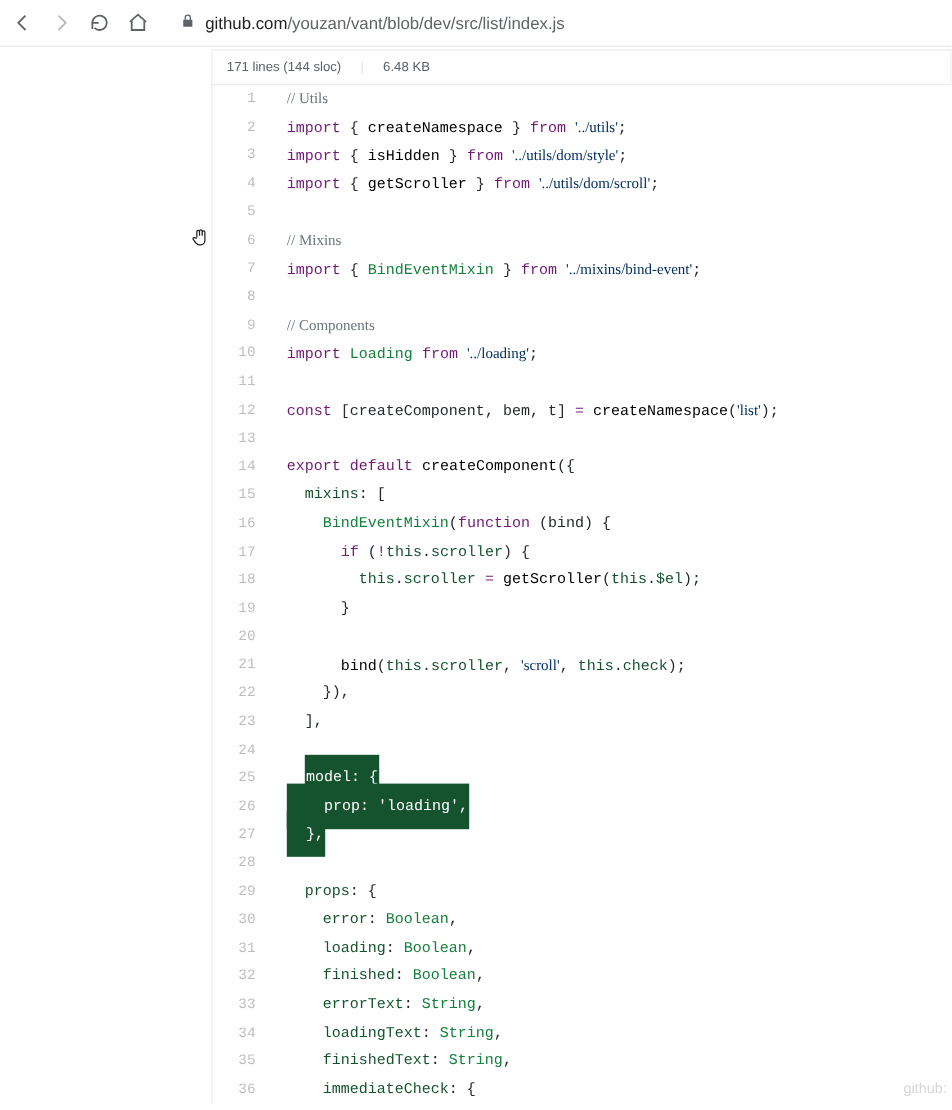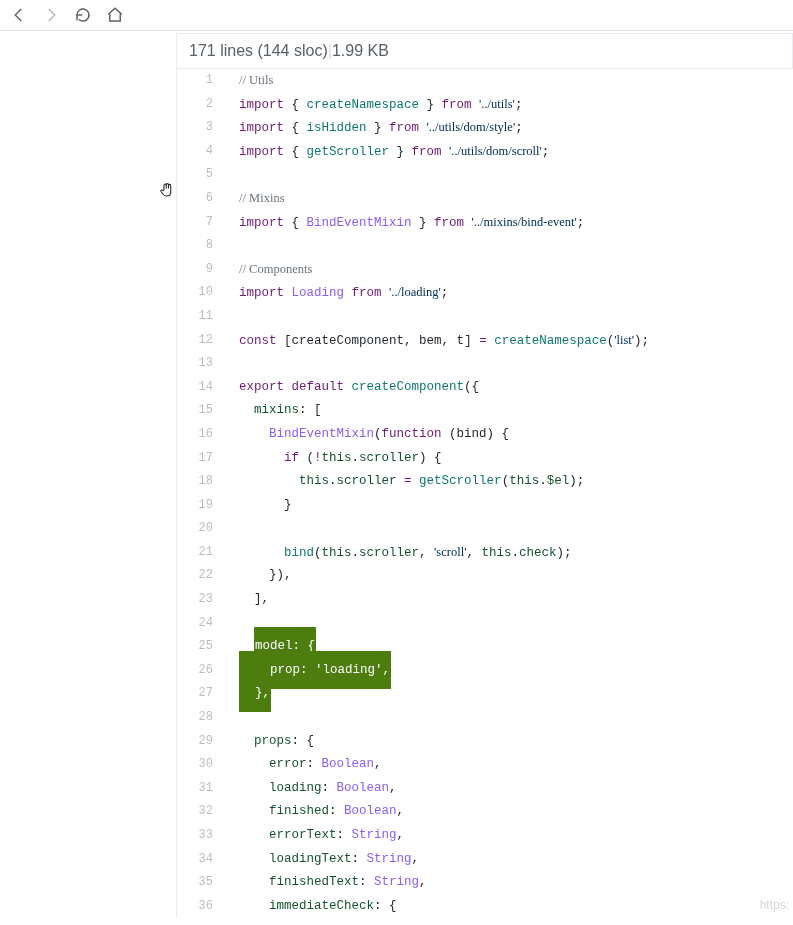--- a/index.html
+++ b/index.html
@@ -34,44 +34,44 @@
     .content-wrap { display: flex; margin-top: 2px; }
     .left-space { width: 176px; position: relative; }
     .cursor-hand {
       position: absolute; left: 158px; top: 146px;
       width: 18px; height: 22px; color: #111;
     }
     .main-col { flex: 1; border-left: 1px solid #eaecef; }
     .file-header {
       display: flex; align-items: center;
       border: 1px solid #eaecef; border-left: none;
-      padding: 8px 12px; font-size: 16px; color: #586069;
-      font-family: -apple-system, BlinkMacSystemFont, "Segoe UI", Helvetica, Arial, sans-serif;
+      padding: 8px 12px; font-size: 11px; color: #586069;
+      gap: 16px; font-family: -apple-system, BlinkMacSystemFont, "Segoe UI", Helvetica, Arial, sans-serif;
     }
     .file-header .divider { color: #dfe2e5; }
     .code-block {
       font-family: SFMono-Regular, Consolas, "Liberation Mono", Menlo, monospace;
       font-size: 12.5px;
       white-space: pre;
     }
     .code-row { display: flex; height: 23.6px; line-height: 23.6px; }
     .ln {
       width: 52px; text-align: right; padding-right: 16px;
       color: rgba(27,31,35,0.3); user-select: none; font-size: 12px;
     }
     .cl { padding-left: 10px; }
     .c1 { color: #6a737d; font-family: Liberation Serif, serif; } 
     .kw { color: #701a75; } 
     .st { color: #032f62; font-family: Liberation Serif, serif; } 
-    .fn { color: #0f766e; } 
-    .nm { color: #8b5cf6; } 
+    .fn { color: #000000; } 
+    .nm { color: #15803d; } 
     .bl { color: #14532d; } 
     .pl { color: #24292e; } 
     .lit-sel {
-      background: #4d7c0f; color: #fff;
+      background: #14532d; color: #fff;
       padding: 12px 1px;
     }
     .lit-sel .bl-i { color: #fff; }
     .lit-sel .st-i { color: #fff; }
     .lit-sel .pl-i { color: #fff; }
     .watermark {
       position: absolute; right: 4px; bottom: 6px;
       color: #d6d6d6; font-size: 12px;
     }
     .page { position: relative; }
@@ -98,36 +98,44 @@
             <polyline points="4 19 4 12 11 12"></polyline>
           </svg>
       </span>
       <span class="nav-icon">
         <svg viewBox="0 0 24 24" fill="none" stroke-width="2">
             <path d="M3 11 L12 3 L21 11"></path>
             <path d="M5 10 V20 H19 V10"></path>
           </svg>
       </span>
     </div>
+    <div class="address-wrap">
+      <span class="lock-icon">
+        <svg viewBox="0 0 24 24">
+            <path d="M17 10V7a5 5 0 0 0-10 0v3H5v11h14V10h-2zm-8 0V7a3 3 0 1 1 6 0v3H9z"></path>
+          </svg>
+      </span>
+      <span><span class="url-host">github.com</span><span class="url-path">/youzan/vant/blob/dev/src/list/index.js</span></span>
+    </div>
   </div>
 
   <div class="content-wrap">
     <div class="left-space">
       <span class="cursor-hand">
         <svg viewBox="0 0 24 24" width="18" height="22" fill="none" stroke="#222" stroke-width="1.4">
           <path d="M8 12V5.5a1.5 1.5 0 0 1 3 0V10 M11 10V5a1.5 1.5 0 0 1 3 0v5 M14 10V6a1.5 1.5 0 0 1 3 0v6 M17 12v3c0 3-2 5-5 5h-1c-2 0-3-1-4-2l-3-4c-.7-1 .2-2.3 1.3-2l2.7 1"></path>
         </svg>
       </span>
     </div>
 
     <div class="main-col">
       <div class="file-header">
         <span>171 lines (144 sloc)</span>
         <span class="divider">|</span>
-        <span>1.99 KB</span>
+        <span>6.48 KB</span>
       </div>
 
       <div class="code-block" id="code-block"><div class="code-row"><div class="ln">1</div><div class="cl"><span class="c1">// Utils</span></div></div><div class="code-row"><div class="ln">2</div><div class="cl"><span class="kw">import</span><span class="pl"> { </span><span class="fn">createNamespace</span><span class="pl"> } </span><span class="kw">from</span><span class="pl"> </span><span class="st">'../utils'</span><span class="pl">;</span></div></div><div class="code-row"><div class="ln">3</div><div class="cl"><span class="kw">import</span><span class="pl"> { </span><span class="fn">isHidden</span><span class="pl"> } </span><span class="kw">from</span><span class="pl"> </span><span class="st">'../utils/dom/style'</span><span class="pl">;</span></div></div><div class="code-row"><div class="ln">4</div><div class="cl"><span class="kw">import</span><span class="pl"> { </span><span class="fn">getScroller</span><span class="pl"> } </span><span class="kw">from</span><span class="pl"> </span><span class="st">'../utils/dom/scroll'</span><span class="pl">;</span></div></div><div class="code-row"><div class="ln">5</div><div class="cl"></div></div><div class="code-row"><div class="ln">6</div><div class="cl"><span class="c1">// Mixins</span></div></div><div class="code-row"><div class="ln">7</div><div class="cl"><span class="kw">import</span><span class="pl"> { </span><span class="nm">BindEventMixin</span><span class="pl"> } </span><span class="kw">from</span><span class="pl"> </span><span class="st">'../mixins/bind-event'</span><span class="pl">;</span></div></div><div class="code-row"><div class="ln">8</div><div class="cl"></div></div><div class="code-row"><div class="ln">9</div><div class="cl"><span class="c1">// Components</span></div></div><div class="code-row"><div class="ln">10</div><div class="cl"><span class="kw">import</span><span class="pl"> </span><span class="nm">Loading</span><span class="pl"> </span><span class="kw">from</span><span class="pl"> </span><span class="st">'../loading'</span><span class="pl">;</span></div></div><div class="code-row"><div class="ln">11</div><div class="cl"></div></div><div class="code-row"><div class="ln">12</div><div class="cl"><span class="kw">const</span><span class="pl"> [</span><span class="pl">createComponent</span><span class="pl">, </span><span class="pl">bem</span><span class="pl">, </span><span class="pl">t</span><span class="pl">] </span><span class="kw">=</span><span class="pl"> </span><span class="fn">createNamespace</span><span class="pl">(</span><span class="st">'list'</span><span class="pl">);</span></div></div><div class="code-row"><div class="ln">13</div><div class="cl"></div></div><div class="code-row"><div class="ln">14</div><div class="cl"><span class="kw">export</span><span class="pl"> </span><span class="kw">default</span><span class="pl"> </span><span class="fn">createComponent</span><span class="pl">({</span></div></div><div class="code-row"><div class="ln">15</div><div class="cl"><span class="pl">  </span><span class="bl">mixins</span><span class="pl">: [</span></div></div><div class="code-row"><div class="ln">16</div><div class="cl"><span class="pl">    </span><span class="nm">BindEventMixin</span><span class="pl">(</span><span class="kw">function</span><span class="pl"> (</span><span class="pl">bind</span><span class="pl">) {</span></div></div><div class="code-row"><div class="ln">17</div><div class="cl"><span class="pl">      </span><span class="kw">if</span><span class="pl"> (</span><span class="kw">!</span><span class="bl">this</span><span class="pl">.</span><span class="bl">scroller</span><span class="pl">) {</span></div></div><div class="code-row"><div class="ln">18</div><div class="cl"><span class="pl">        </span><span class="bl">this</span><span class="pl">.</span><span class="bl">scroller</span><span class="pl"> </span><span class="kw">=</span><span class="pl"> </span><span class="fn">getScroller</span><span class="pl">(</span><span class="bl">this</span><span class="pl">.</span><span class="bl">$el</span><span class="pl">);</span></div></div><div class="code-row"><div class="ln">19</div><div class="cl"><span class="pl">      }</span></div></div><div class="code-row"><div class="ln">20</div><div class="cl"></div></div><div class="code-row"><div class="ln">21</div><div class="cl"><span class="pl">      </span><span class="fn">bind</span><span class="pl">(</span><span class="bl">this</span><span class="pl">.</span><span class="bl">scroller</span><span class="pl">, </span><span class="st">'scroll'</span><span class="pl">, </span><span class="bl">this</span><span class="pl">.</span><span class="bl">check</span><span class="pl">);</span></div></div><div class="code-row"><div class="ln">22</div><div class="cl"><span class="pl">    }),</span></div></div><div class="code-row"><div class="ln">23</div><div class="cl"><span class="pl">  ],</span></div></div><div class="code-row"><div class="ln">24</div><div class="cl"></div></div><div class="code-row"><div class="ln">25</div><div class="cl"><span class="pl">  </span><span class="lit-sel"><span class="bl-i">model</span><span class="pl-i">: {</span></span></div></div><div class="code-row"><div class="ln">26</div><div class="cl"><span class="lit-sel"><span class="pl-i">    </span><span class="bl-i">prop</span><span class="pl-i">: </span><span class="st-i">'loading'</span><span class="pl-i">,</span></span></div></div><div class="code-row"><div class="ln">27</div><div class="cl"><span class="lit-sel"><span class="pl-i">  </span><span class="pl-i">},</span></span></div></div><div class="code-row"><div class="ln">28</div><div class="cl"></div></div><div class="code-row"><div class="ln">29</div><div class="cl"><span class="pl">  </span><span class="bl">props</span><span class="pl">: {</span></div></div><div class="code-row"><div class="ln">30</div><div class="cl"><span class="pl">    </span><span class="bl">error</span><span class="pl">: </span><span class="nm">Boolean</span><span class="pl">,</span></div></div><div class="code-row"><div class="ln">31</div><div class="cl"><span class="pl">    </span><span class="bl">loading</span><span class="pl">: </span><span class="nm">Boolean</span><span class="pl">,</span></div></div><div class="code-row"><div class="ln">32</div><div class="cl"><span class="pl">    </span><span class="bl">finished</span><span class="pl">: </span><span class="nm">Boolean</span><span class="pl">,</span></div></div><div class="code-row"><div class="ln">33</div><div class="cl"><span class="pl">    </span><span class="bl">errorText</span><span class="pl">: </span><span class="nm">String</span><span class="pl">,</span></div></div><div class="code-row"><div class="ln">34</div><div class="cl"><span class="pl">    </span><span class="bl">loadingText</span><span class="pl">: </span><span class="nm">String</span><span class="pl">,</span></div></div><div class="code-row"><div class="ln">35</div><div class="cl"><span class="pl">    </span><span class="bl">finishedText</span><span class="pl">: </span><span class="nm">String</span><span class="pl">,</span></div></div><div class="code-row"><div class="ln">36</div><div class="cl"><span class="pl">    </span><span class="bl">immediateCheck</span><span class="pl">: {</span></div></div></div>
     </div>
   </div>
 
-  <div class="watermark">https:</div>
+  <div class="watermark">github:</div>
 </div>
 
 </body></html>

